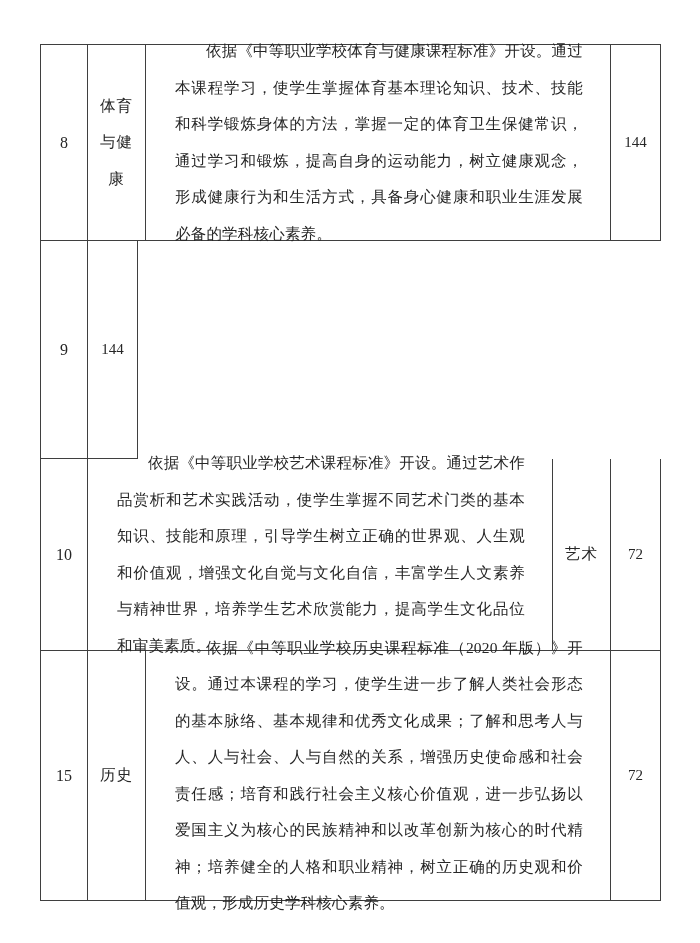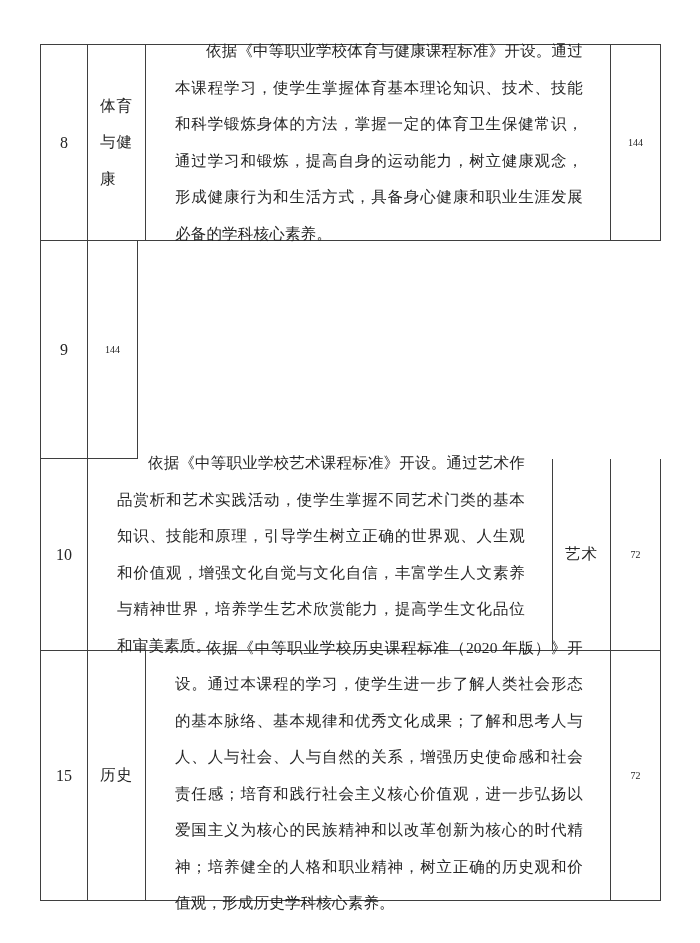--- a/index.html
+++ b/index.html
@@ -36,41 +36,41 @@
     justify-content: center;
   }
   .c-no {
     width: 47px;
     font-size: 16px;
   }
   .c-subj {
     width: 58px;
     font-size: 15.5px;
     line-height: 36.5px;
-    text-align: left;
+    text-align: center;
     white-space: pre-line;
     letter-spacing: 1px;
   }
   .c-desc {
     width: 465px;
     padding: 2px 11px 2px 13px;
     justify-content: flex-start;
   }
   .c-desc .desc {
     margin: 16px;
     width: 100%;
     font-size: 15.5px;
     line-height: 36.5px;
     text-align: justify;
     text-indent: 2em;
     letter-spacing: 0.2px;
   }
   .c-hours {
     width: 50px;
-    font-size: 10px;
+    font-size: 15px;
   }
   .row0 { height: 196px; }
   .row1 { height: 218px; }
   .row2 { height: 192px; }
   .row3 { height: 250px; }
 </style>
 </head>
 <body>
 
 <div class="doc-table">

